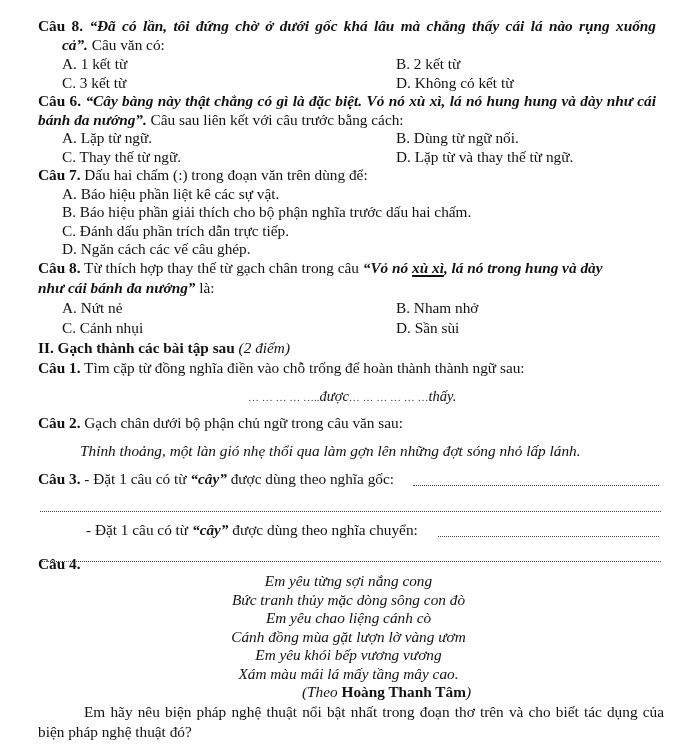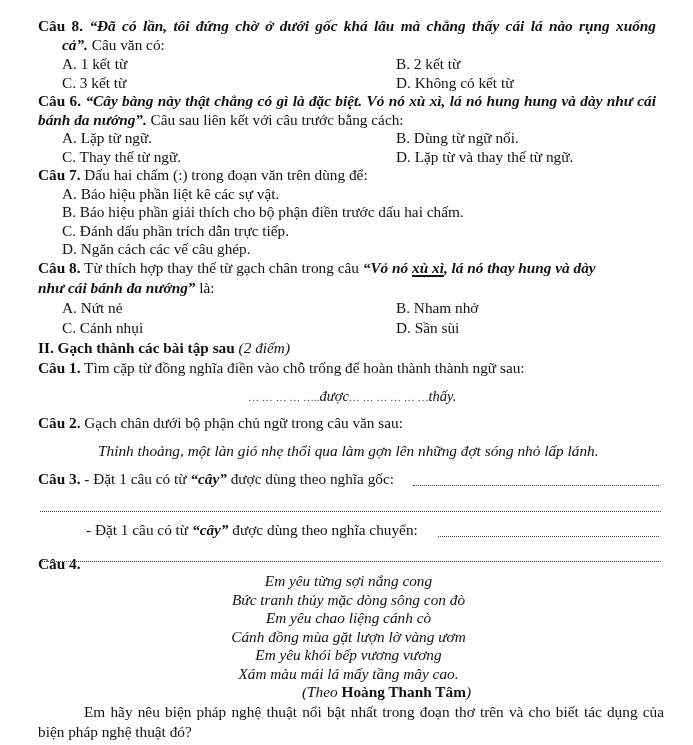--- a/index.html
+++ b/index.html
@@ -45,26 +45,26 @@
   </div>
   <div class="opt" style="left:62px; top:129px;">A.  Lặp từ ngữ.</div>
   <div class="opt" style="left:396px; top:129px;">B. Dùng từ ngữ nối.</div>
   <div class="opt" style="left:62px; top:148px;">C.  Thay thế từ ngữ.</div>
   <div class="opt" style="left:396px; top:148px;">D. Lặp từ và thay thế từ ngữ.</div>
 
   <div class="line" style="left:38px; top:166px;">
     <span class="b">Câu 7.</span><span> Dấu hai chấm (:) trong đoạn văn trên dùng để:</span>
   </div>
   <div class="opt" style="left:62px; top:185px;">A.  Báo hiệu phần liệt kê các sự vật.</div>
-  <div class="opt" style="left:62px; top:203px;">B.  Báo hiệu phần giải thích cho bộ phận điền trước dấu hai chấm.</div>
+  <div class="opt" style="left:62px; top:203px;">B.  Báo hiệu phần giải thích cho bộ phận nghĩa trước dấu hai chấm.</div>
   <div class="opt" style="left:62px; top:222px;">C.  Đánh dấu phần trích dẫn trực tiếp.</div>
   <div class="opt" style="left:62px; top:240px;">D.  Ngăn cách các vế câu ghép.</div>
 
   <div class="line" style="left:38px; top:259px;">
-    <span class="b">Câu 8.</span><span> Từ thích hợp thay thế từ gạch chân trong câu </span><span class="bi">“Vỏ nó </span><span class="bi u">xù xì</span><span class="bi">, lá nó thay hung và dày</span>
+    <span class="b">Câu 8.</span><span> Từ thích hợp thay thế từ gạch chân trong câu </span><span class="bi">“Vỏ nó </span><span class="bi u">xù xì</span><span class="bi">, lá nó trong hung và dày</span>
   </div>
   <div class="line" style="left:38px; top:279px;">
     <span class="bi">như cái bánh đa nướng”</span><span> là:</span>
   </div>
   <div class="opt" style="left:62px; top:299px;">A.  Nứt nẻ</div>
   <div class="opt" style="left:396px; top:299px;">B. Nham nhở</div>
   <div class="opt" style="left:62px; top:319px;">C. Cánh nhụi</div>
   <div class="opt" style="left:396px; top:319px;">D. Sần sùi</div>
 
   <div class="line" style="left:38px; top:339px;">
@@ -74,21 +74,21 @@
   <div class="line" style="left:38px; top:359px;">
     <span class="b">Câu 1.</span><span> Tìm cặp từ đồng nghĩa điền vào chỗ trống để hoàn thành thành ngữ sau:</span>
   </div>
   <div class="line" style="left:248px; top:387px; font-size:14.5px;">
     <span style="font-size:11px; color:#333;">… … … … …..</span><span class="i">được</span><span style="font-size:11px; color:#333;">… … … … … …</span><span class="i">thấy.</span>
   </div>
 
   <div class="line" style="left:38px; top:414px;">
     <span class="b">Câu 2.</span><span> Gạch chân dưới bộ phận chủ ngữ trong câu văn sau:</span>
   </div>
-  <div class="line i" style="left:98px; top:442px;">Thỉnh thoảng, một làn gió nhẹ thổi qua làm gợn lên những đợt sóng nhỏ lấp lánh.</div>
+  <div class="line i" style="left:80px; top:442px;">Thỉnh thoảng, một làn gió nhẹ thổi qua làm gợn lên những đợt sóng nhỏ lấp lánh.</div>
 
   <div class="line" style="left:38px; top:470px;">
     <span class="b">Câu 3.</span><span> - Đặt 1 câu có từ </span><span class="bi">“cây”</span><span> được dùng theo nghĩa gốc:</span>
   </div>
   <div class="dots" style="left:413px; top:485px; width:246px;"></div>
   <div class="dots" style="left:40px; top:511px; width:621px;"></div>
 
   <div class="line" style="left:86px; top:521px;">
     <span>- Đặt 1 câu có từ </span><span class="bi">“cây”</span><span> được dùng theo nghĩa chuyển:</span>
   </div>

